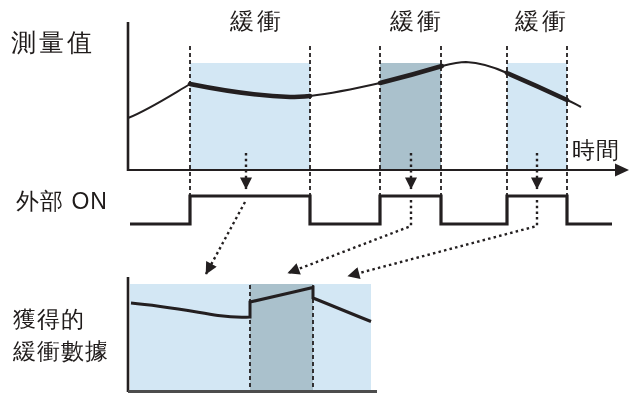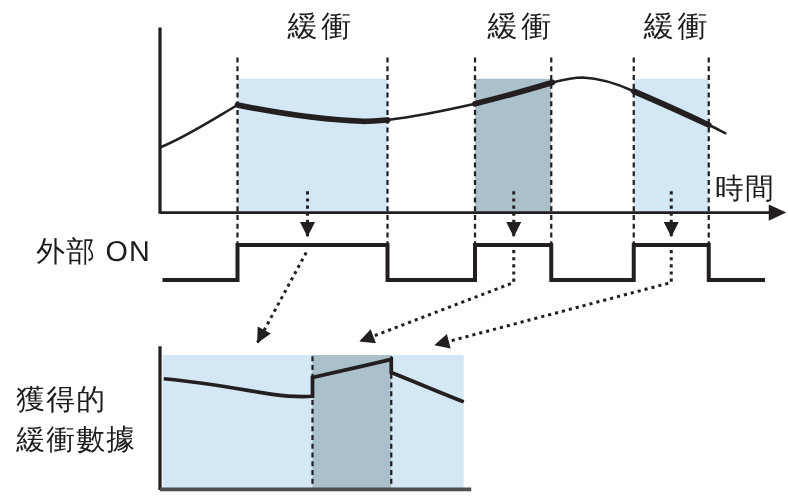--- a/index.html
+++ b/index.html
@@ -13,21 +13,21 @@
   }
   .canvas svg{position:absolute;left:0;top:0;}
   .lbl{position:absolute;white-space:nowrap;color:#1f1b1a;}
   .lbl-measure{left:11px;top:26px;font-size:25px;letter-spacing:3px;}
   .lbl-time{left:572px;top:135px;font-size:23px;letter-spacing:1px;}
   .lbl-buffer{top:5px;font-size:24px;letter-spacing:3px;transform:translateX(-50%);}
   .lbl-buf1{left:257px;}
   .lbl-buf2{left:417px;}
   .lbl-buf3{left:542px;}
   .lbl-ext{font-size:23px;letter-spacing:1px;}
-  .lbl-ext1{left:16px;top:186px;margin-left:13px;}
+  .lbl-ext1{left:16px;top:186px;}
   .lbl-ext2{left:16px;top:212px;}
   .lbl-obt{font-size:23px;letter-spacing:1px;}
   .lbl-obt1{left:13px;top:304px;}
   .lbl-obt2{left:13px;top:336px;}
 </style>
 </head>
 <body>
 
 <div class="canvas">
 
@@ -95,20 +95,21 @@
     <line x1="128" y1="391.5" x2="377" y2="391.5" stroke-width="3" stroke="#4d4d4d"></line>
 
     <path d="M131,303 C165,306 195,312 218,315.5
              C233,317.5 243,317.5 250,317
              L250,302
              C270,297.5 292,292.5 313,287.5
              L313,298
              C333,306 352,314 371,321.5" fill="none" stroke="#231f20" stroke-width="3"></path>
   </svg>
 
+  <div class="lbl lbl-measure">測量值</div>
 
   <div class="lbl lbl-buffer lbl-buf1">緩衝</div>
   <div class="lbl lbl-buffer lbl-buf2">緩衝</div>
   <div class="lbl lbl-buffer lbl-buf3">緩衝</div>
 
   <div class="lbl lbl-time">時間</div>
 
   <div class="lbl lbl-ext lbl-ext1">外部 ON</div>
 
   <div class="lbl lbl-obt lbl-obt2">緩衝數據</div>

